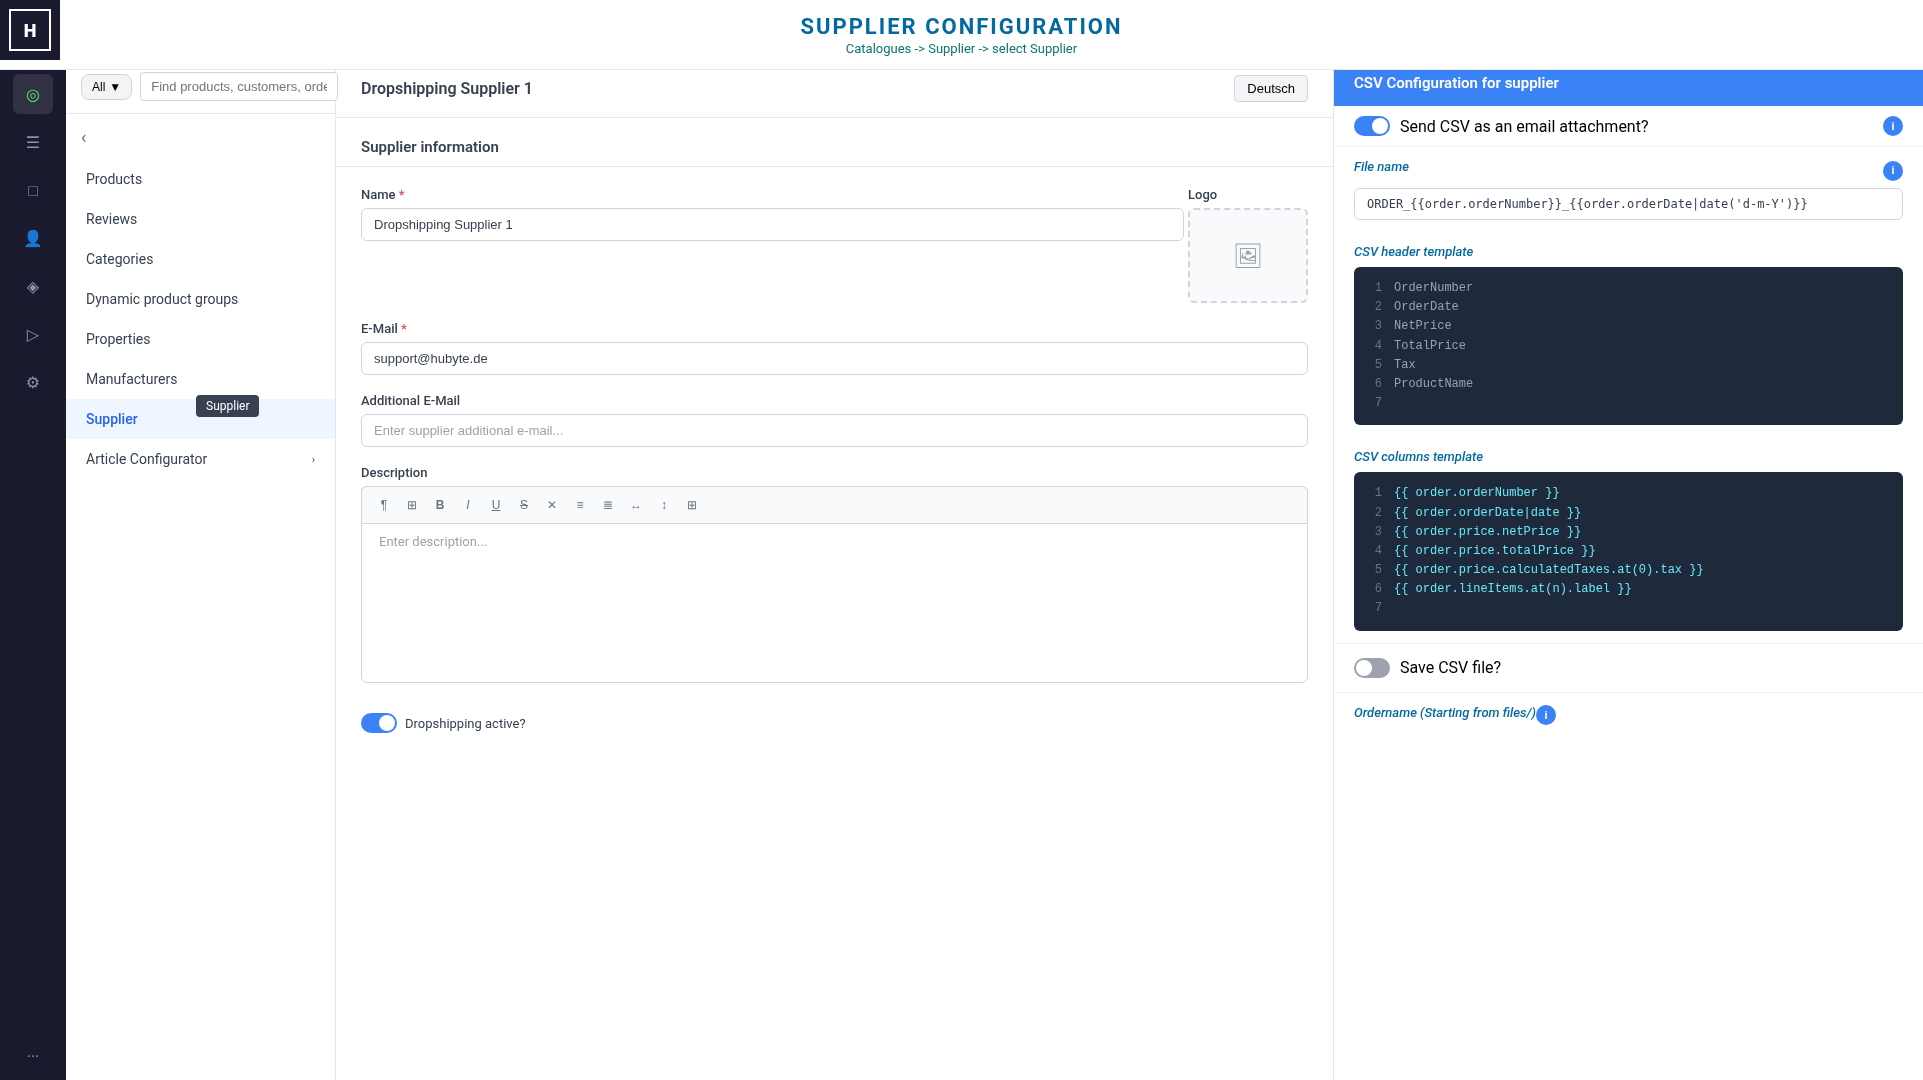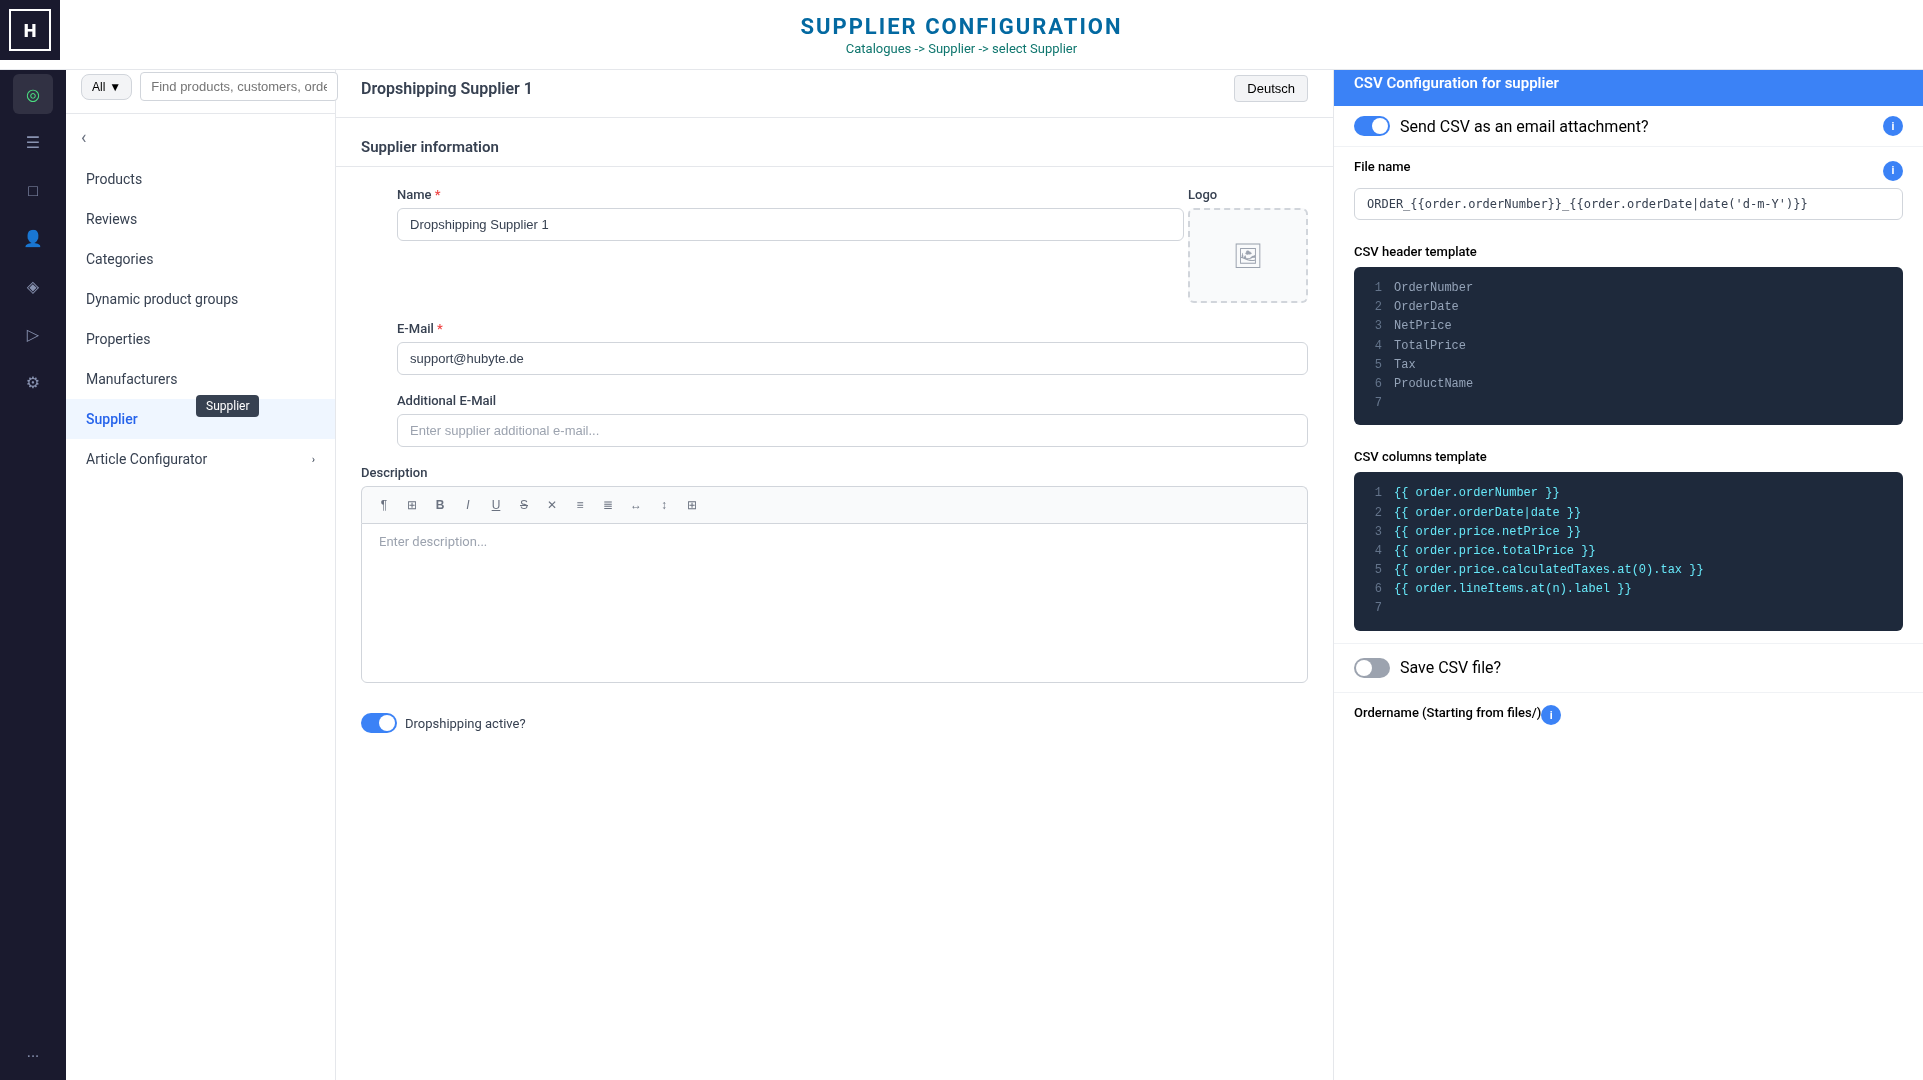--- a/index.html
+++ b/index.html
@@ -84,21 +84,21 @@
     .supplier-title { font-size: 16px; font-weight: 600; color: #374151; }
     .lang-btn {
       background: #f3f4f6; border: 1px solid #d1d5db; border-radius: 4px;
       padding: 5px 12px; font-size: 13px; cursor: pointer;
     }
     .section-title {
       font-size: 15px; font-weight: 600; color: #374151;
       padding: 20px 25px 10px; border-bottom: 1px solid #e5e7eb; margin-bottom: 20px;
     }
     .form-grid { padding: 0 25px 20px; }
-    .form-row { display: flex; gap: 4px; margin-bottom: 18px; margin-left: 36px; }
+    .form-row { display: flex; gap: 4px; margin-bottom: 18px; }
     .form-group { flex: 1; }
     .form-label {
       font-size: 13px; font-weight: 500; color: #374151; margin-bottom: 6px; display: block;
     }
     .required { color: #ef4444; }
     .form-input {
       width: 100%; border: 1px solid #d1d5db; border-radius: 6px;
       padding: 8px 12px; font-size: 13px; outline: none; color: #374151;
     }
     .form-input::placeholder { color: #9ca3af; }
@@ -148,21 +148,21 @@
       overflow-y: auto; flex-shrink: 0; position: relative;
     }
     .csv-header {
       background: #3b82f6; color: #fff; padding: 14px 20px;
       font-size: 15px; font-weight: 600; border-radius: 6px 6px 0 0; margin: 0;
     }
     .csv-row {
       display: flex; align-items: center; justify-content: space-between;
       padding: 10px 20px;
     }
-    .csv-label { font-size: 13px; color: #000000; font-weight: 500; margin-bottom: 6px; }
+    .csv-label { font-size: 13px; color: #0369a1; font-weight: 500; margin-bottom: 6px; font-style: italic; }
     .csv-input {
       width: 100%; border: 1px solid #d1d5db; border-radius: 6px;
       padding: 8px 12px; font-size: 12px; outline: none; color: #374151;
       font-family: monospace;
     }
     .csv-select {
       width: 100%; border: 1px solid #d1d5db; border-radius: 6px;
       padding: 8px 12px; font-size: 13px; outline: none; background: #fff;
       appearance: none; cursor: pointer;
     }

